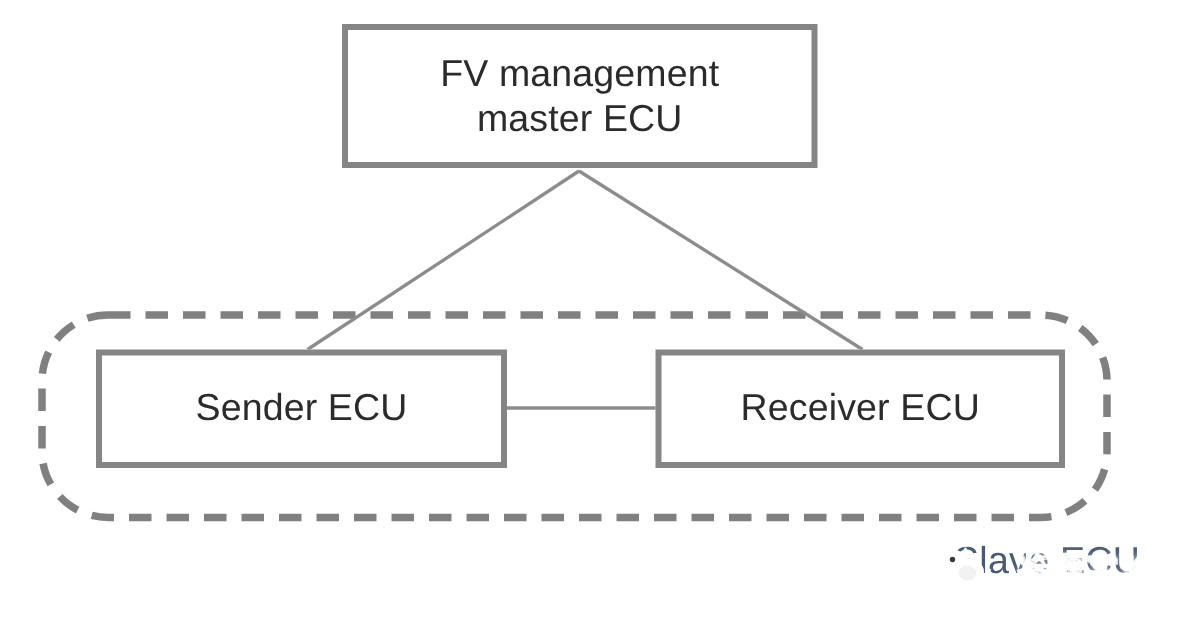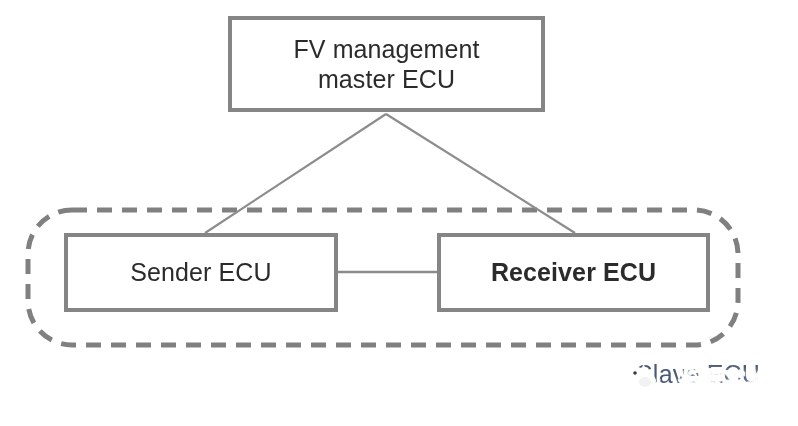--- a/index.html
+++ b/index.html
@@ -51,21 +51,20 @@
     width: 274px;
     height: 79px;
     font-size: 25px;
   }
   #box-receiver {
     left: 437px;
     top: 233px;
     width: 273px;
     height: 79px;
     font-size: 25px;
-    font-weight: bold;
   }
   .node-label {
     display: block;
     white-space: pre-line;
   }
   #slave-label {
     position: absolute;
     left: 636px;
     top: 360px;
     font-size: 25px;

